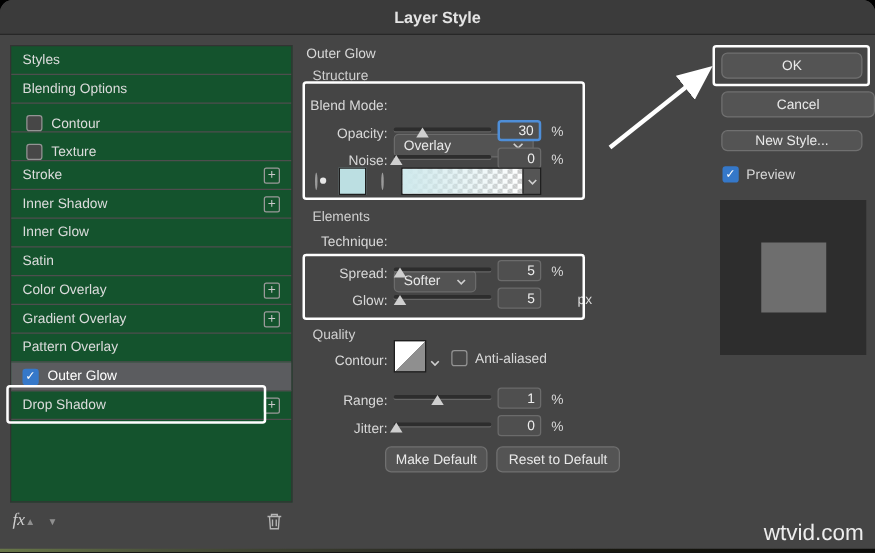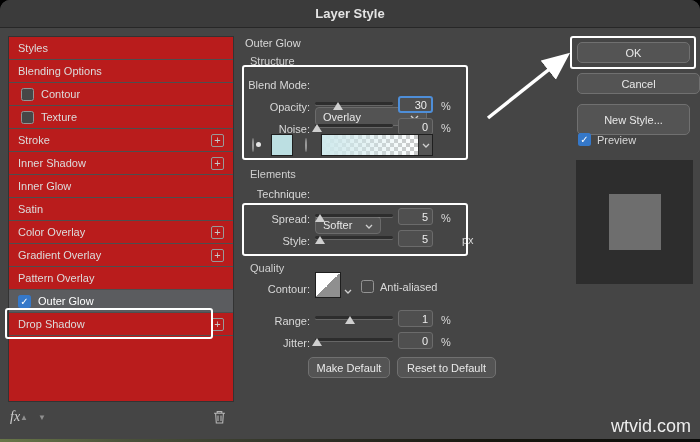--- a/index.html
+++ b/index.html
@@ -8,24 +8,24 @@
   .stage { position:relative; width:700px; height:442px; background:#000; overflow:hidden; }
   .dialog { position:absolute; inset:0; background:#454545; border-radius:10px 10px 0 0; overflow:hidden; }
 
   
   .titlebar { position:absolute; top:0; left:0; right:0; height:28px; background:#3b3b3b;
               border-bottom:1px solid #272727; display:flex; align-items:center; justify-content:center;
               font-size:13px; font-weight:bold; color:#e4e4e4; }
 
   
   .sidebar { position:absolute; left:8px; top:36px; width:226px; height:390px; }
-  .side-list { position:absolute; top:0; left:0; right:0; height:366px; background:#b91c1c; border:1px solid #333; }
+  .side-list { position:absolute; top:0; left:0; right:0; height:366px; background:#14532d; border:1px solid #333; }
   .side-row { position:relative; height:23px; display:flex; align-items:center; padding:0 9px;
               border-bottom:1px solid #4e4e4e; color:#dcdcdc; }
-  .side-row.indent { padding-left:12px; }
+  .side-row.indent { padding-left:12px;align-items:flex-end; }
   .side-row.selected { background:#5b5c5f; color:#fff; }
   .plus-box { margin-left:auto; width:13px; height:13px; border:1px solid #9a9a9a; border-radius:2px;
               color:#c9c9c9; font-size:11px; line-height:11px; text-align:center; }
   .cb { width:13px; height:13px; border-radius:2.5px; flex:0 0 auto; }
   .cb.checked { background:#3578c9; color:#fff; font-size:10px; line-height:13px; text-align:center; }
   .cb.empty { border:1px solid #949494; background:#474747; }
   .side-row .cb { margin-right:7px; }
 
   .side-footer { position:absolute; left:2px; right:2px; bottom:0px; height:18px; display:flex; align-items:center; }
   .fx-glyph { font-family:"Liberation Serif", serif; font-style:italic; font-size:14px; color:#cfcfcf; }
@@ -220,21 +220,21 @@
   </div>
 
   <div class="abs row-label" style="left:230px; top:213px;">Spread:</div>
   <div class="abs slider" style="left:315px; top:209px; width:78px;">
     <span class="track"></span>
     <span class="thumb" style="left:6%;"></span>
   </div>
   <input class="abs val" style="left: 398px; top: 208px;" value="5">
   <span class="abs unit" style="left:441px; top:212px;">%</span>
 
-  <div class="abs row-label" style="left:230px; top:235px;">Style:</div>
+  <div class="abs row-label" style="left:230px; top:235px;">Glow:</div>
   <div class="abs slider" style="left:315px; top:231px; width:78px;">
     <span class="track"></span>
     <span class="thumb" style="left:6%;"></span>
   </div>
   <input class="abs val" style="left: 398px; top: 230px;" value="5">
   <span class="abs unit" style="left:462px; top:234px;">px</span>
 
   
   <div class="abs group-title" style="left:250px; top:262px;">Quality</div>
 
@@ -263,21 +263,21 @@
   </div>
   <input class="abs val" style="left: 398px; top: 332px;" value="0">
   <span class="abs unit" style="left:441px; top:336px;">%</span>
 
   <div class="abs btn" style="left:308px; top:357px; width:82px; height:21px;">Make Default</div>
   <div class="abs btn" style="left:577px; top:42px; width:113px; height:21px;">OK</div>
 
   
   <div class="abs btn" style="left:397px; top:357px; width:99px; height:21px;">Reset to Default</div>
   <div class="abs btn" style="left:577px; top:73px; width:123px; height:21px;">Cancel</div>
-  <div class="abs btn" style="left:577px; top:104px; width:113px; height:31px;">New Style...</div>
+  <div class="abs btn" style="left:577px; top:104px; width:113px; height:17px;">New Style...</div>
 
   <span class="abs cb checked" style="left:578px; top:133px;">✓</span>
   <span class="abs" style="left:597px; top:134px; color:#d8d8d8;">Preview</span>
 
   <div class="abs preview-box" style="left:576px; top:160px; width:117px; height:124px;">
     <span class="preview-inner"></span>
   </div>
 
   
   <div class="anno" style="left:242px; top:65px; width:226px; height:95px;"></div>

